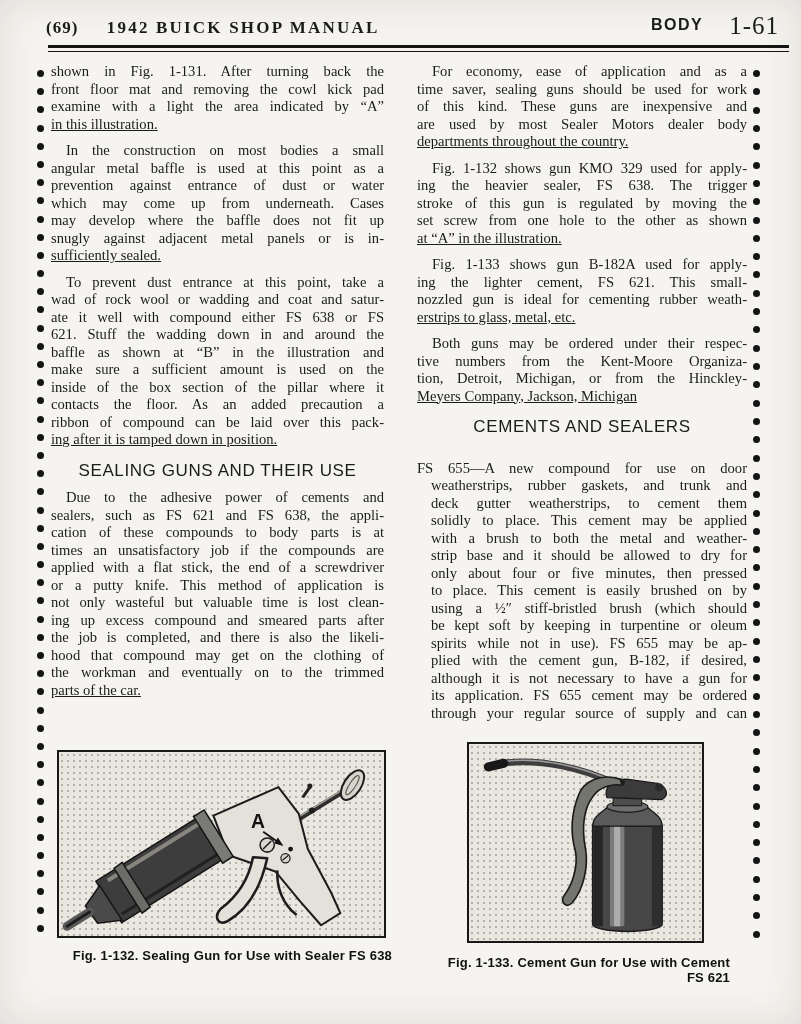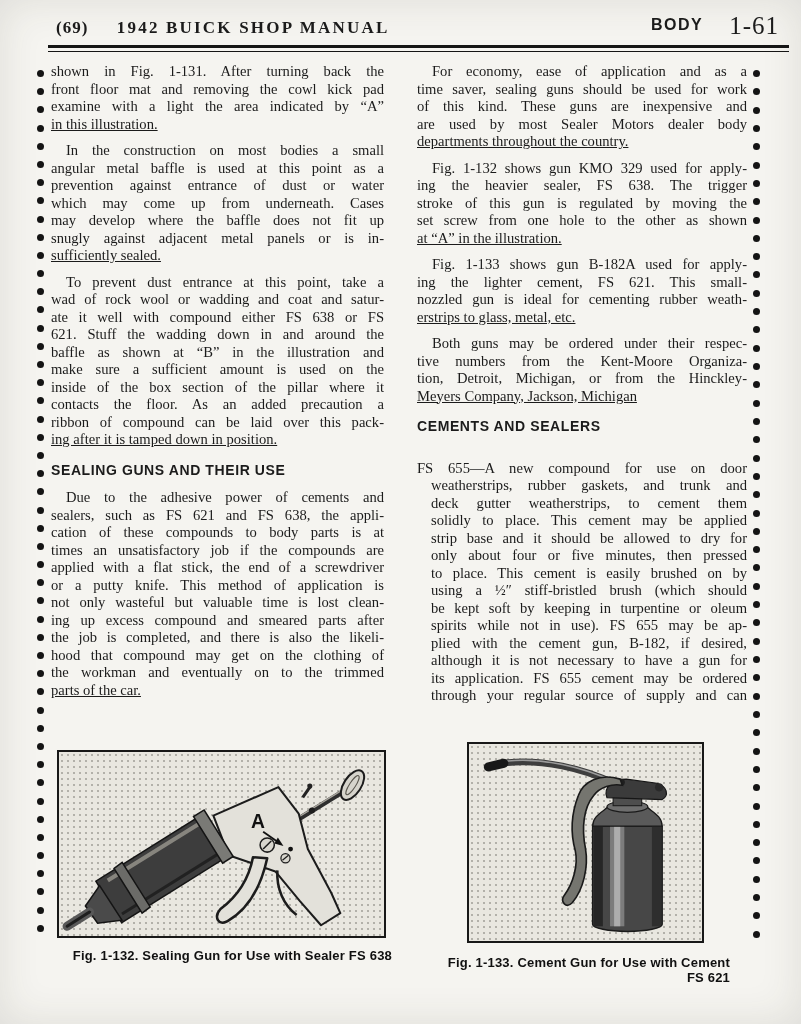--- a/index.html
+++ b/index.html
@@ -3,21 +3,21 @@
 <meta charset="utf-8">
 <style>
   html,body{margin:0;padding:0;background:#888;}
   #page{
     position:relative;width:801px;height:1024px;margin:0 auto;
     background:#f5f4f0;overflow:hidden;color:#1b1b1b;
     font-family:"Liberation Serif", serif;
     box-shadow:inset 0 0 40px rgba(60,55,45,.12);
   }
   
-  #hdr-left{position:absolute;left:56px;top:18px;font-size:17px;font-weight:bold;
+  #hdr-left{position:absolute;left:46px;top:18px;font-size:17px;font-weight:bold;
     letter-spacing:2.2px;white-space:nowrap;}
   #hdr-left .pgnum{margin-right:22px;letter-spacing:1px;}
   #hdr-right{position:absolute;right:22px;top:12px;white-space:nowrap;}
   #hdr-right .body-lbl{font-family:"Liberation Sans",sans-serif;font-weight:bold;
     font-size:16px;letter-spacing:1.5px;vertical-align:4px;}
   #hdr-right .pg-lbl{font-size:25px;letter-spacing:1px;margin-left:22px;}
   #hdr-rule{position:absolute;left:48px;right:12px;top:45px;height:3px;
     border-top:3.5px solid #151515;border-bottom:1.2px solid #151515;}
   
   .dotcol{position:absolute;display:flex;flex-direction:column;justify-content:space-between;
@@ -28,22 +28,22 @@
   
   .col{position:absolute;top:63px;font-size:14.6px;line-height:17.5px;}
   #col-left{left:51px;width:333px;}
   #col-right{left:417px;width:330px;}
   .para{margin:0 0 9px 0;}
   .line{text-align:justify;text-align-last:justify;}
   .line.last{text-align-last:left;text-decoration:underline;}
   .para.indent .line:first-child{text-indent:15px;}
   .para.hanging .line{padding-left:14px;}
   .para.hanging .line:first-child{padding-left:0;margin-top:24px;}
-  .col-heading{font-family:"Liberation Sans",sans-serif;font-weight:bold;
-    font-size:14px;letter-spacing:.6px;margin:13px 0 10px 0;}
+  .col-heading{font-family:"Liberation Sans",sans-serif;font-weight:normal;
+    font-size:17px;letter-spacing:.6px;text-align:center;margin:13px 0 10px 0;}
   
   .figbox{position:absolute;border:2.5px solid #181818;
     background-color:#e9e7e0;
     background-image:radial-gradient(rgba(90,88,80,.38) 1px, transparent 1.15px);
     background-size:6px 6px;}
   #fig132{left:57px;top:750px;width:325px;height:184px;}
   #fig133{left:467px;top:742px;width:233px;height:197px;}
   .figcap{position:absolute;font-family:"Liberation Sans",sans-serif;font-weight:bold;
     font-size:13px;letter-spacing:.2px;text-align:right;color:#101010;}
   #cap132{left:47px;width:345px;top:948px;}
@@ -236,20 +236,21 @@
         <div class="line">tive numbers from the Kent-Moore Organiza-</div>
         <div class="line">tion, Detroit, Michigan, or from the Hinckley-</div>
         <div class="line last">Meyers Company, Jackson, Michigan</div>
       </div>
       <div class="col-heading">CEMENTS AND SEALERS</div>
       <div class="para hanging">
         <div class="line">FS 655—A new compound for use on door</div>
         <div class="line">weatherstrips, rubber gaskets, and trunk and</div>
         <div class="line">deck gutter weatherstrips, to cement them</div>
         <div class="line">solidly to place.  This cement may be applied</div>
+        <div class="line">with a brush to both the metal and weather-</div>
         <div class="line">strip base and it should be allowed to dry for</div>
         <div class="line">only about four or five minutes, then pressed</div>
         <div class="line">to place.  This cement is easily brushed on by</div>
         <div class="line">using a ½″ stiff-bristled brush (which should</div>
         <div class="line">be kept soft by keeping in turpentine or oleum</div>
         <div class="line">spirits while not in use).  FS 655 may be ap-</div>
         <div class="line">plied with the cement gun, B-182, if desired,</div>
         <div class="line">although it is not necessary to have a gun for</div>
         <div class="line">its application. FS 655 cement may be ordered</div>
         <div class="line">through your regular source of supply and can</div>

